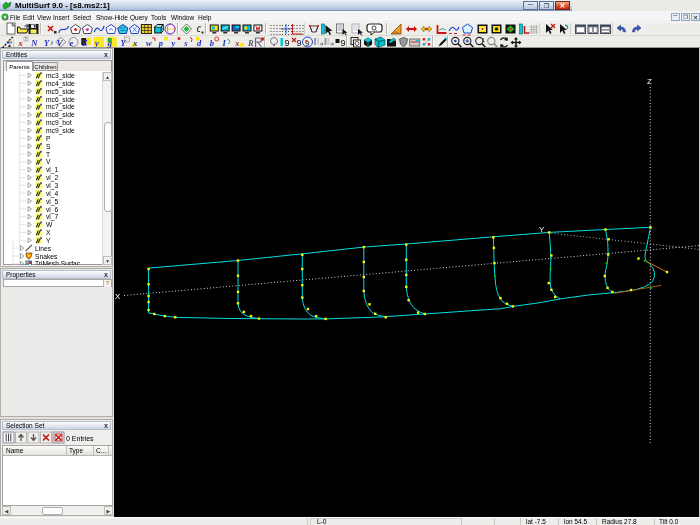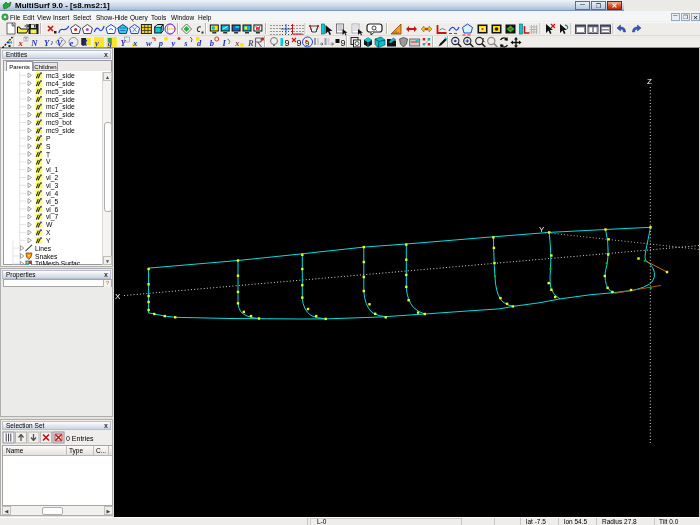--- a/index.html
+++ b/index.html
@@ -2,21 +2,21 @@
 <html><head><meta charset="utf-8"><style>
 *{margin:0;padding:0;box-sizing:border-box}
 body{font-family:"Liberation Sans",sans-serif}
 #win{position:relative;width:700px;height:525px;background:#eceae6;overflow:hidden}
 .abs{position:absolute}
 .ptitle{position:absolute;left:1px;right:1px;height:9px;background:linear-gradient(#fdfdfe,#dfe5ee 60%,#ccd4e2);border:1px solid #b5bfcf;font-size:6.5px;line-height:8.5px;padding-left:3px;color:#000}
 .px{position:absolute;right:2px;top:0px;font-size:7px;font-weight:bold;color:#333;line-height:8px}
 </style></head><body>
 <div id="win">
 
-  <div class="abs" style="left:0;top:0;width:624px;height:11px;background:linear-gradient(#eef3fa,#cdd9ea 55%,#aabdd6);border-bottom:1px solid #8094b8">
+  <div class="abs" style="left:0;top:0;width:572px;height:11px;background:linear-gradient(#eef3fa,#cdd9ea 55%,#aabdd6);border-bottom:1px solid #8094b8">
     <svg class="abs" style="left:2px;top:1px" width="10" height="9" viewBox="0 0 10 9">
         <path d="M1,4 L4,1 L6,3 L9,1 L8,5 L5,7 L2,8 Z" fill="#22aa33" stroke="#116622" stroke-width="0.6"></path>
       </svg>
     <div class="abs" style="left:15px;top:1px;font-size:8px;font-weight:bold;color:#000">MultiSurf 9.0 - [s8.ms2:1]</div>
     <div class="abs" style="right:34px;top:1px;width:15px;height:9px;background:linear-gradient(#e8eef8,#b8c8e0);border:1px solid #5a6e96;font-size:7px;text-align:center;line-height:5px;color:#123">─</div>
     <div class="abs" style="right:18px;top:1px;width:15px;height:9px;background:linear-gradient(#e8eef8,#b8c8e0);border:1px solid #5a6e96;font-size:6px;text-align:center;line-height:8px;color:#123">❐</div>
     <div class="abs" style="right:2px;top:1px;width:15px;height:9px;background:linear-gradient(#f0b08a,#d84820 60%,#c03010);border:1px solid #802010;font-size:7px;font-weight:bold;text-align:center;line-height:8px;color:#fff">✕</div>
   </div>
 
   <div class="abs" style="left:0;top:11px;width:700px;height:11px;background:#f4f5f6;border-bottom:1px solid #e0dedb">

